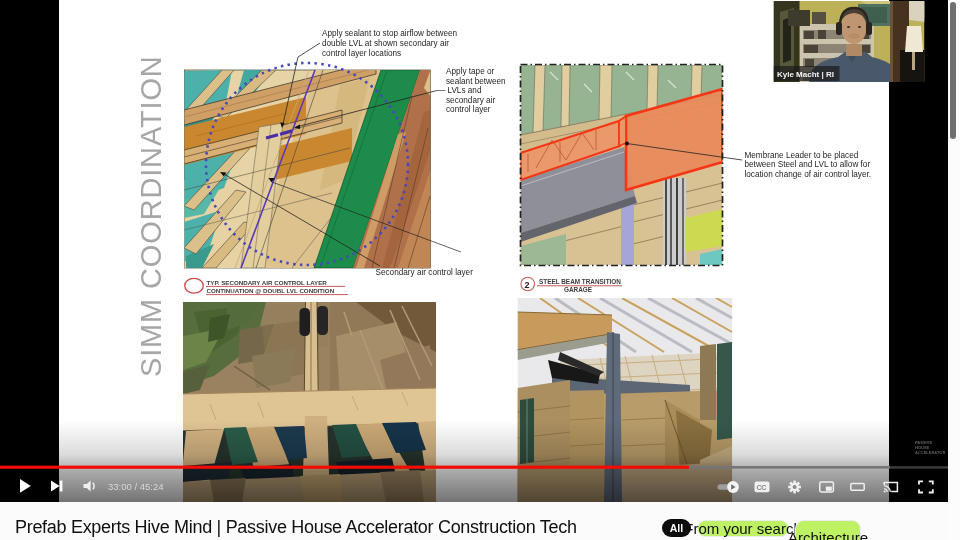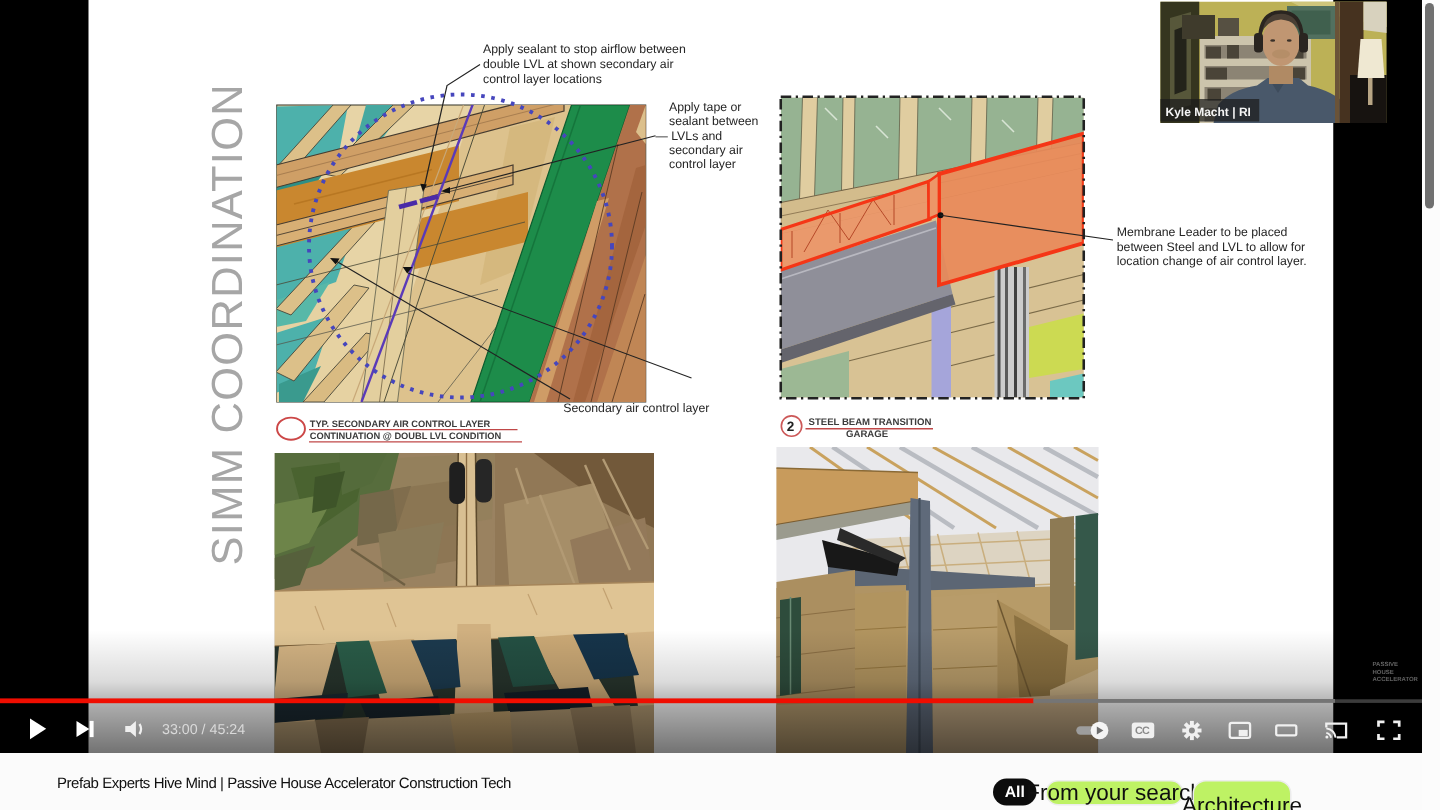--- a/index.html
+++ b/index.html
@@ -1,20 +1,20 @@
 <!DOCTYPE html>
 <html><head>
 <meta charset="utf-8">
 <style>
   html,body{margin:0;padding:0;width:960px;height:540px;overflow:hidden;background:#fbfbfb;
     font-family:"Liberation Sans",sans-serif;}
   #page{position:relative;width:960px;height:540px;}
   #player{position:absolute;left:0;top:0;width:948px;height:502px;background:#000;}
   #bottombar{position:absolute;left:0;top:502px;width:960px;height:38px;background:#fbfbfb;}
-  #title{position:absolute;left:38px;top:516.5px;font-size:10px;color:#0f0f0f;letter-spacing:-0.3px;}
+  #title{position:absolute;left:15px;top:516.5px;font-size:18px;color:#0f0f0f;letter-spacing:-0.3px;}
   .chip{position:absolute;border-radius:9px;font-size:15px;white-space:nowrap;display:flex;align-items:center;justify-content:center;color:#0f0f0f;background:#bef264;border:1px solid #ececec;box-sizing:border-box;}
   #chip-all{left:662px;top:519px;width:29px;height:18px;background:#0c0c0c;color:#fff;font-weight:bold;border:none;font-size:10.5px;}
   #chip-search{left:697px;top:520px;width:92px;height:17px;}
   #chip-arch{left:795px;top:520px;width:66px;height:34px;}
   #scrollbar{position:absolute;left:948px;top:0;width:12px;height:540px;background:#fcfcfc;}
   #thumb{position:absolute;left:2px;top:2px;width:6px;height:137px;background:#6f6f6f;border-radius:3px;}
 </style>
 </head>
 <body>
 <div id="page">

